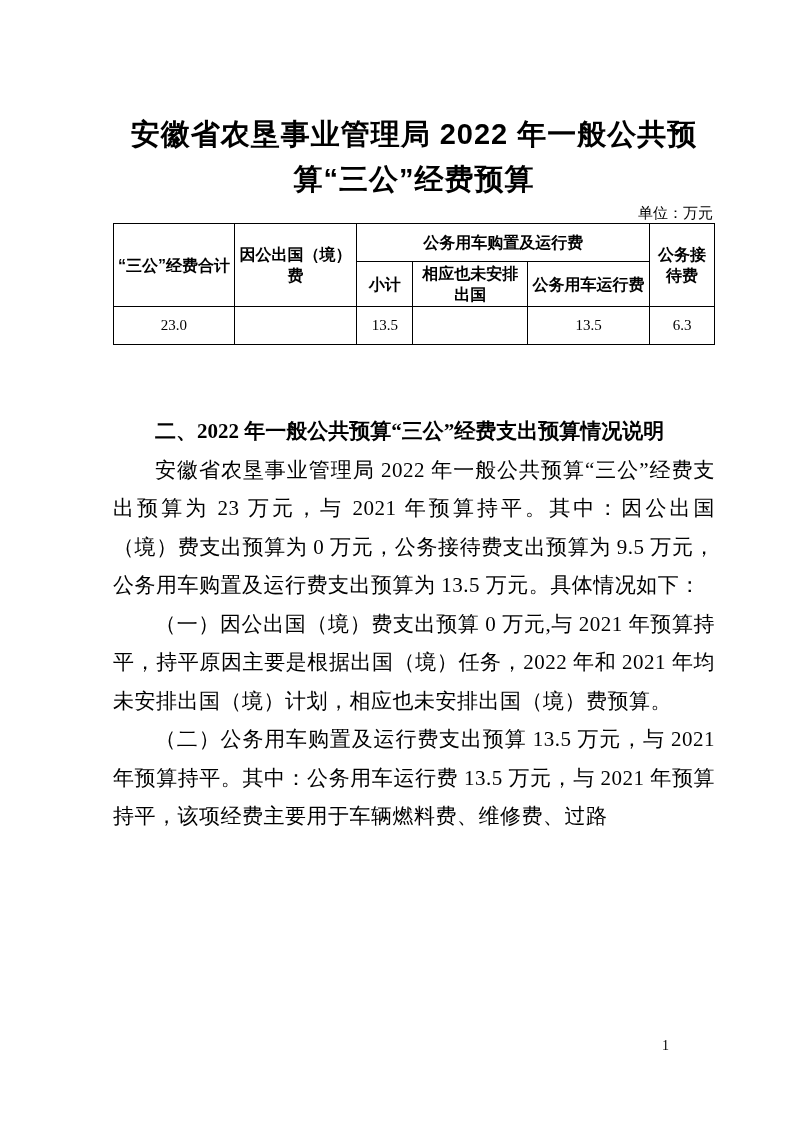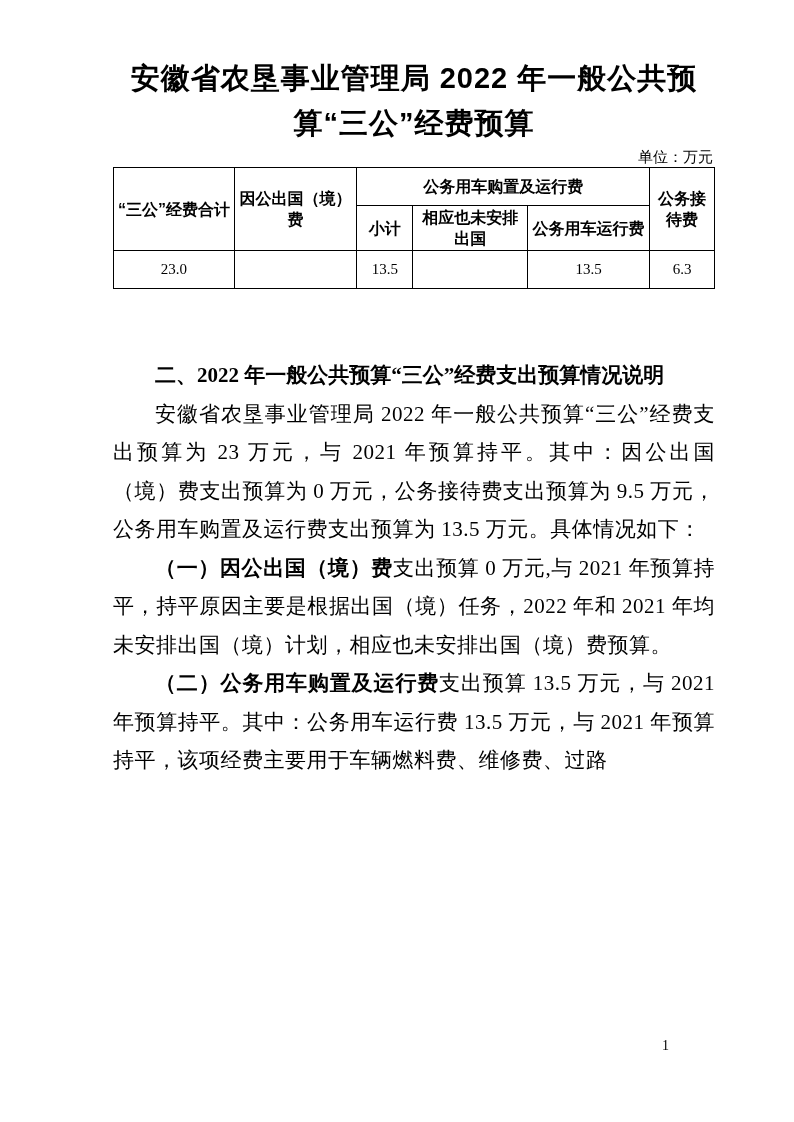--- a/index.html
+++ b/index.html
@@ -7,21 +7,21 @@
   .page {
     position: relative;
     width: 794px;
     height: 1122px;
     margin: 0 auto;
     background: #ffffff;
     color: #000000;
     overflow: hidden;
   }
   .content {
-    padding: 56px 79px 0 113px; 
+    padding: 112px 79px 0 113px; 
   }
   .doc-title {
     font-family: "Liberation Sans", sans-serif;
     font-weight: bold;
     font-size: 29px;
     line-height: 45px;
     text-align: center;
     letter-spacing: 1px;
   }
   .sec-heading-1 {
@@ -78,21 +78,21 @@
     text-align: justify;
   }
   .body-para {
     font-family: "Liberation Serif", serif;
     font-size: 21px;
     line-height: 38.5px;
     text-indent: 2em;
     text-align: justify;
     letter-spacing: 0.5px;
   }
-  .body-para .lead { font-weight: bold; font-family: "Liberation Sans", sans-serif; }
+  .body-para .lead { font-weight: normal; font-family: "Liberation Sans", sans-serif; }
   .page-number {
     position: absolute;
     left: 662px;
     top: 1038px;
     font-family: "Liberation Serif", serif;
     font-size: 14px;
   }
 </style>
 </head>
 <body>

